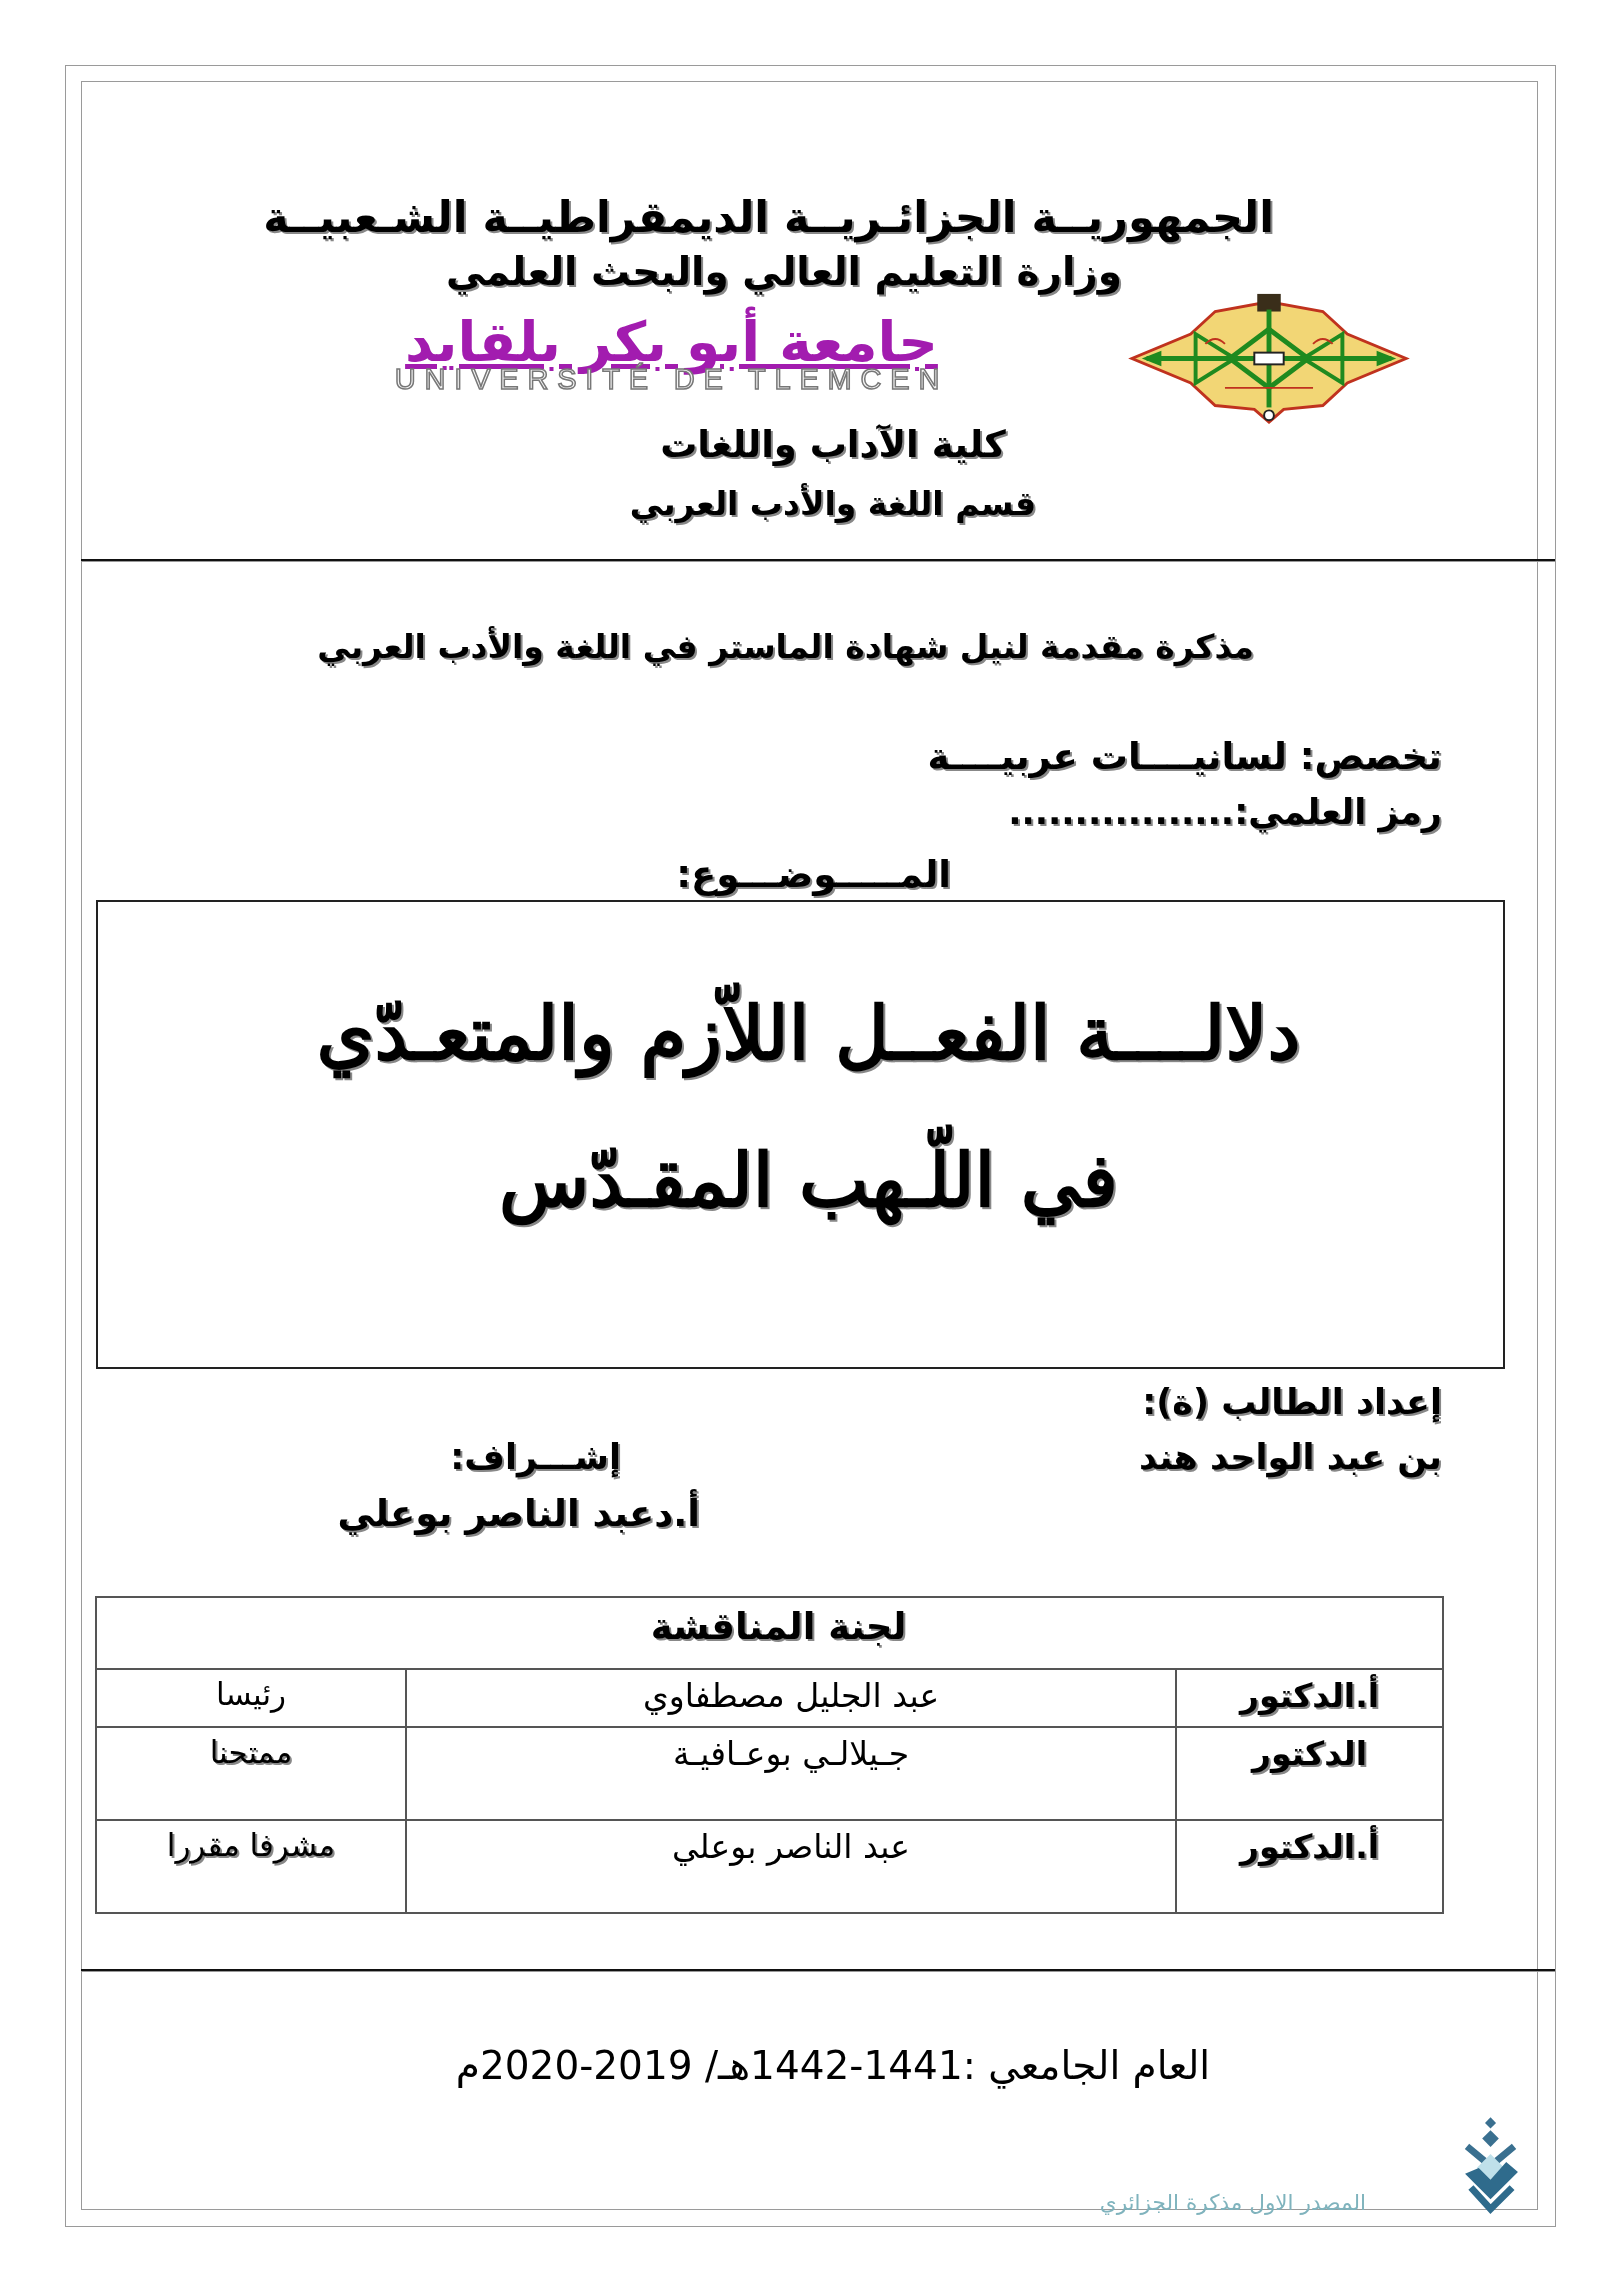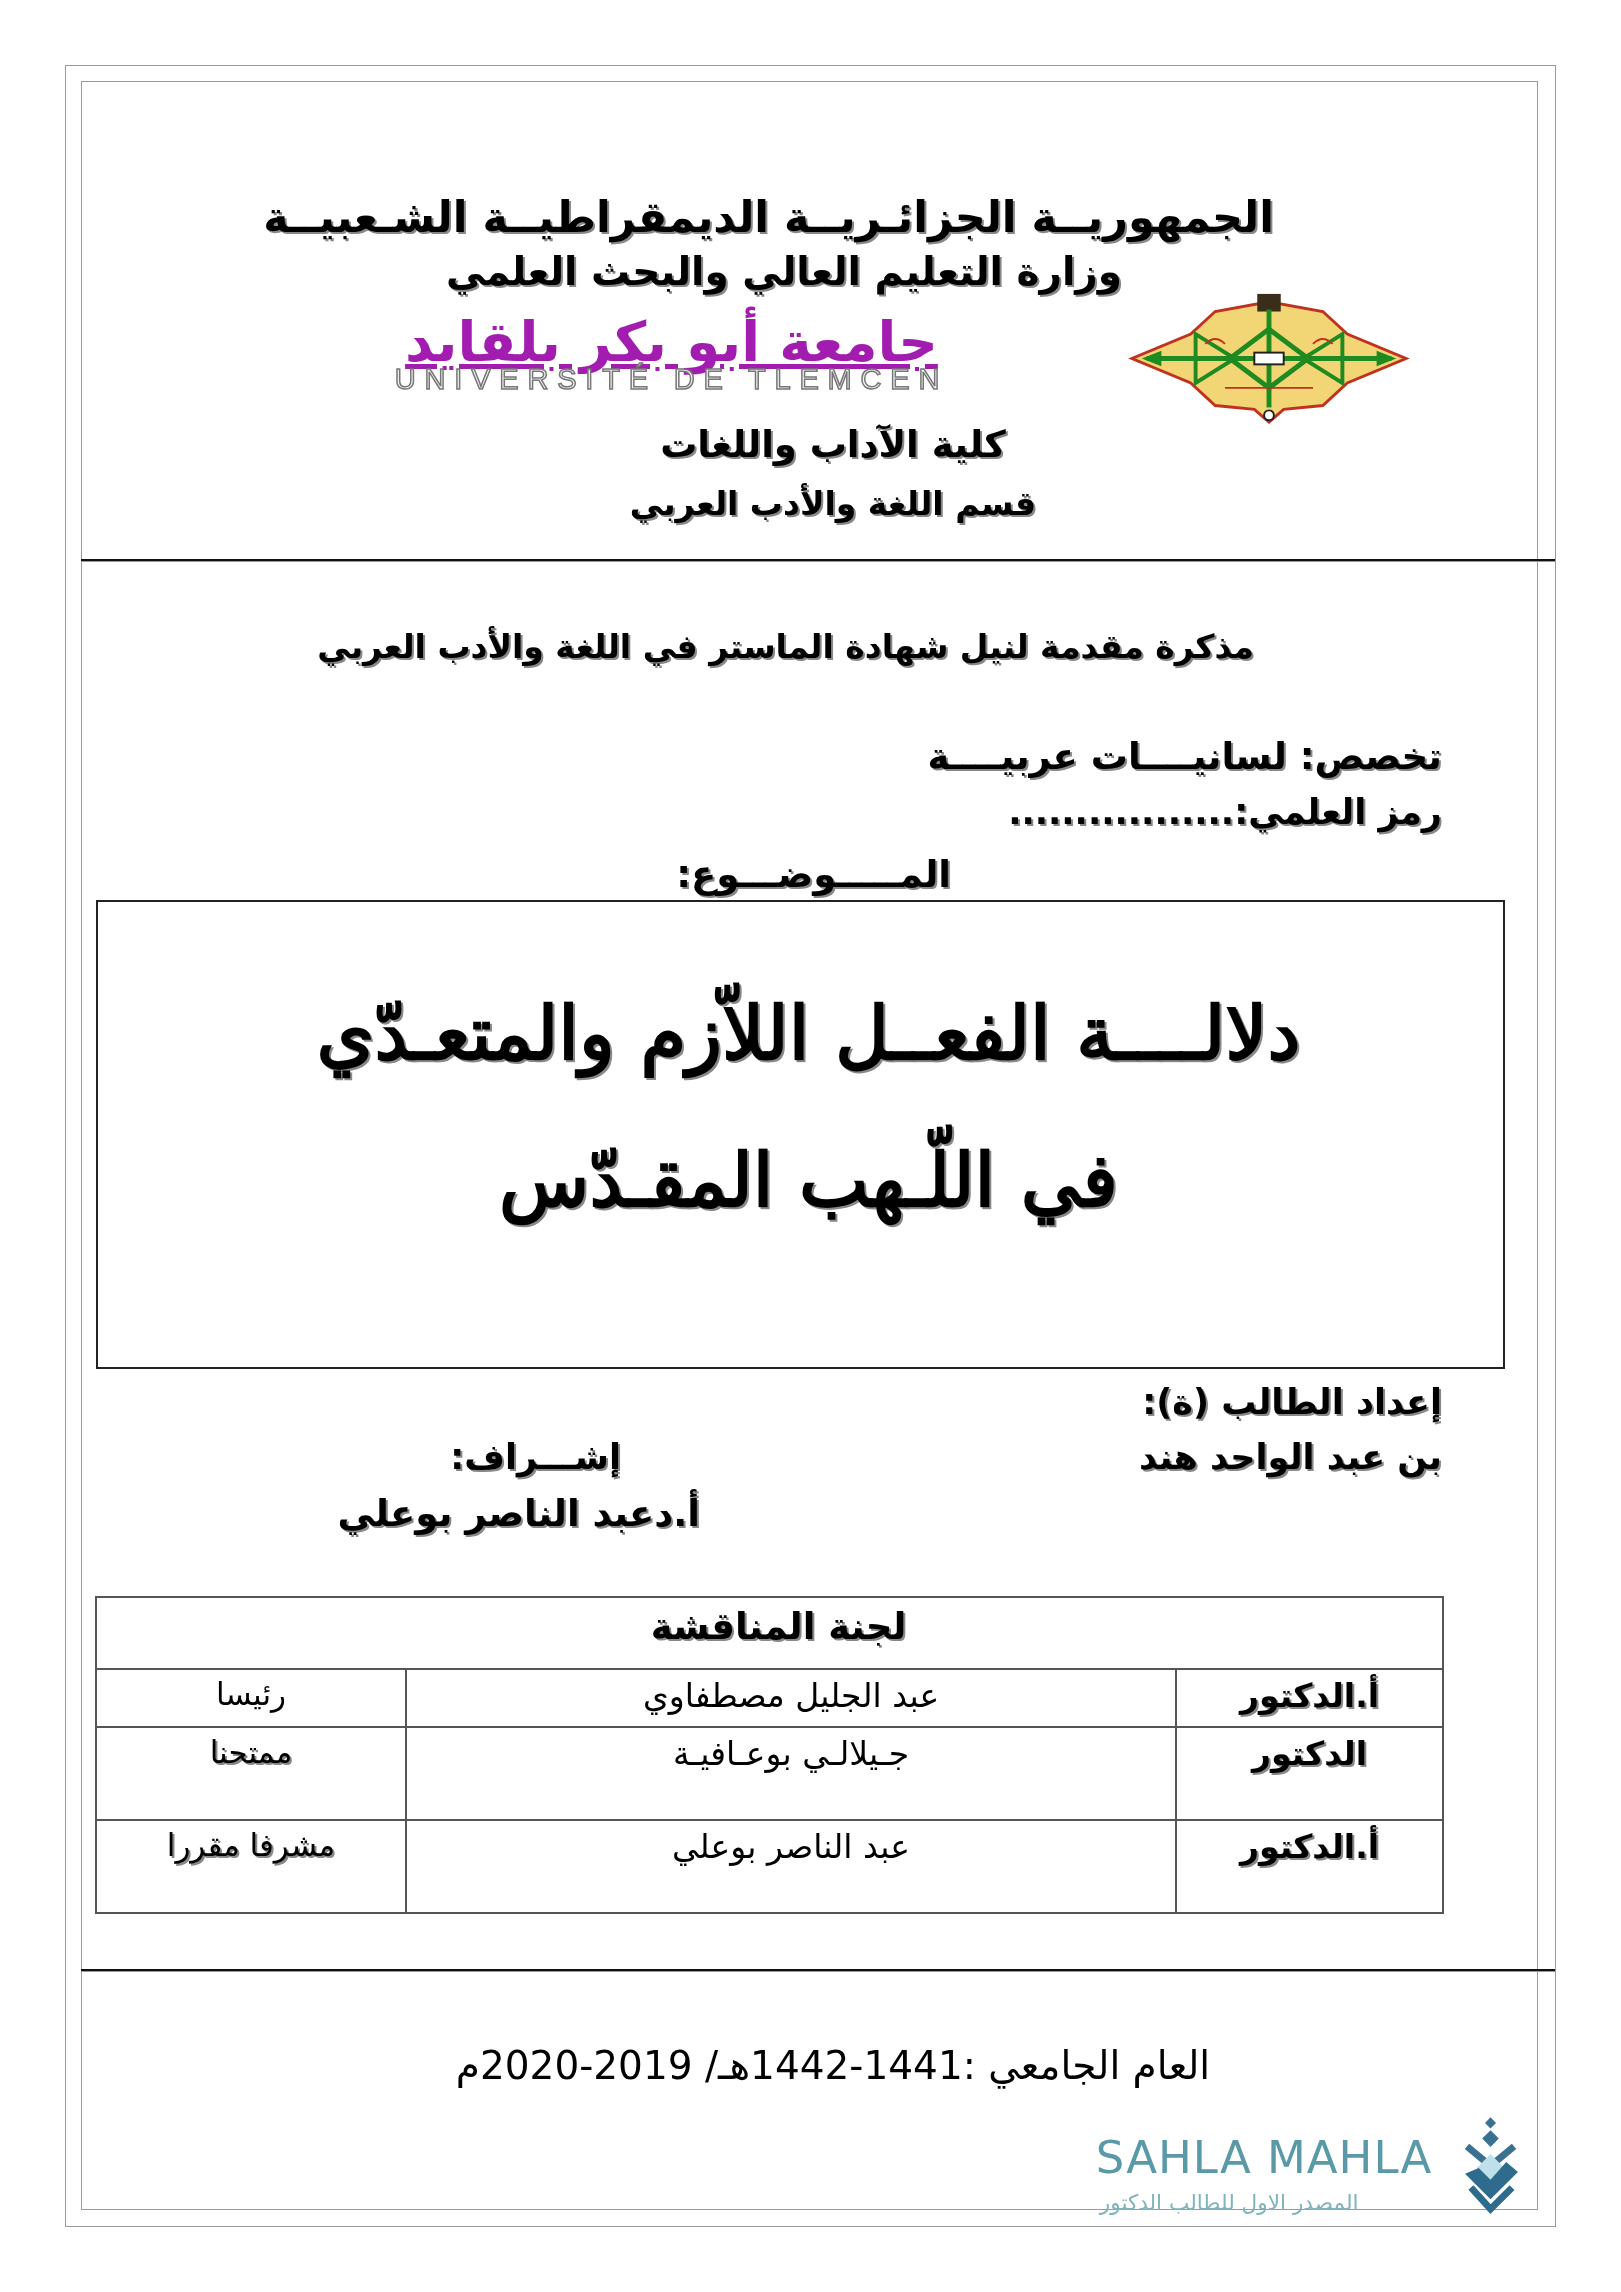--- a/index.html
+++ b/index.html
@@ -146,22 +146,21 @@
         </td>
   </tr>
 </tbody>
   </table>
 
 <div class="abs sep" style="left:81px; width:1474px; top:1969px;"></div>
 
 <div class="abs year rtl line">العام الجامعي :1441-1442هـ/ 2019-2020م</div>
 
 <div class="abs brand">
-  <span class="brand-en">SAHLA MAHLA</span>
-  <span class="brand-ar">المصدر الاول للطالب الدكتور</span>
+  <span class="brand-ar">المصدر الاول مذكرة الجزائري</span>
 </div>
 <div class="abs brand-mark">
   <svg width="69" height="98" viewBox="0 0 70 100">
     <rect x="30" y="2" width="8" height="8" fill="#3a7090" transform="rotate(45 34 6)"></rect>
     <rect x="28" y="16" width="12" height="12" fill="#3a7090" transform="rotate(45 34 22)"></rect>
     <path d="M10,30 L34,50 L58,30" stroke="#3a7090" stroke-width="7" fill="none"></path>
     <rect x="24" y="42" width="20" height="20" fill="#bfe0ea" transform="rotate(45 34 52)"></rect>
     <path d="M8,58 L34,84 L62,56 L50,46 L34,64 L22,52 Z" fill="#2f6b8c"></path>
     <path d="M14,72 L34,94 L56,72" stroke="#2f6b8c" stroke-width="7" fill="none"></path>
   </svg>

